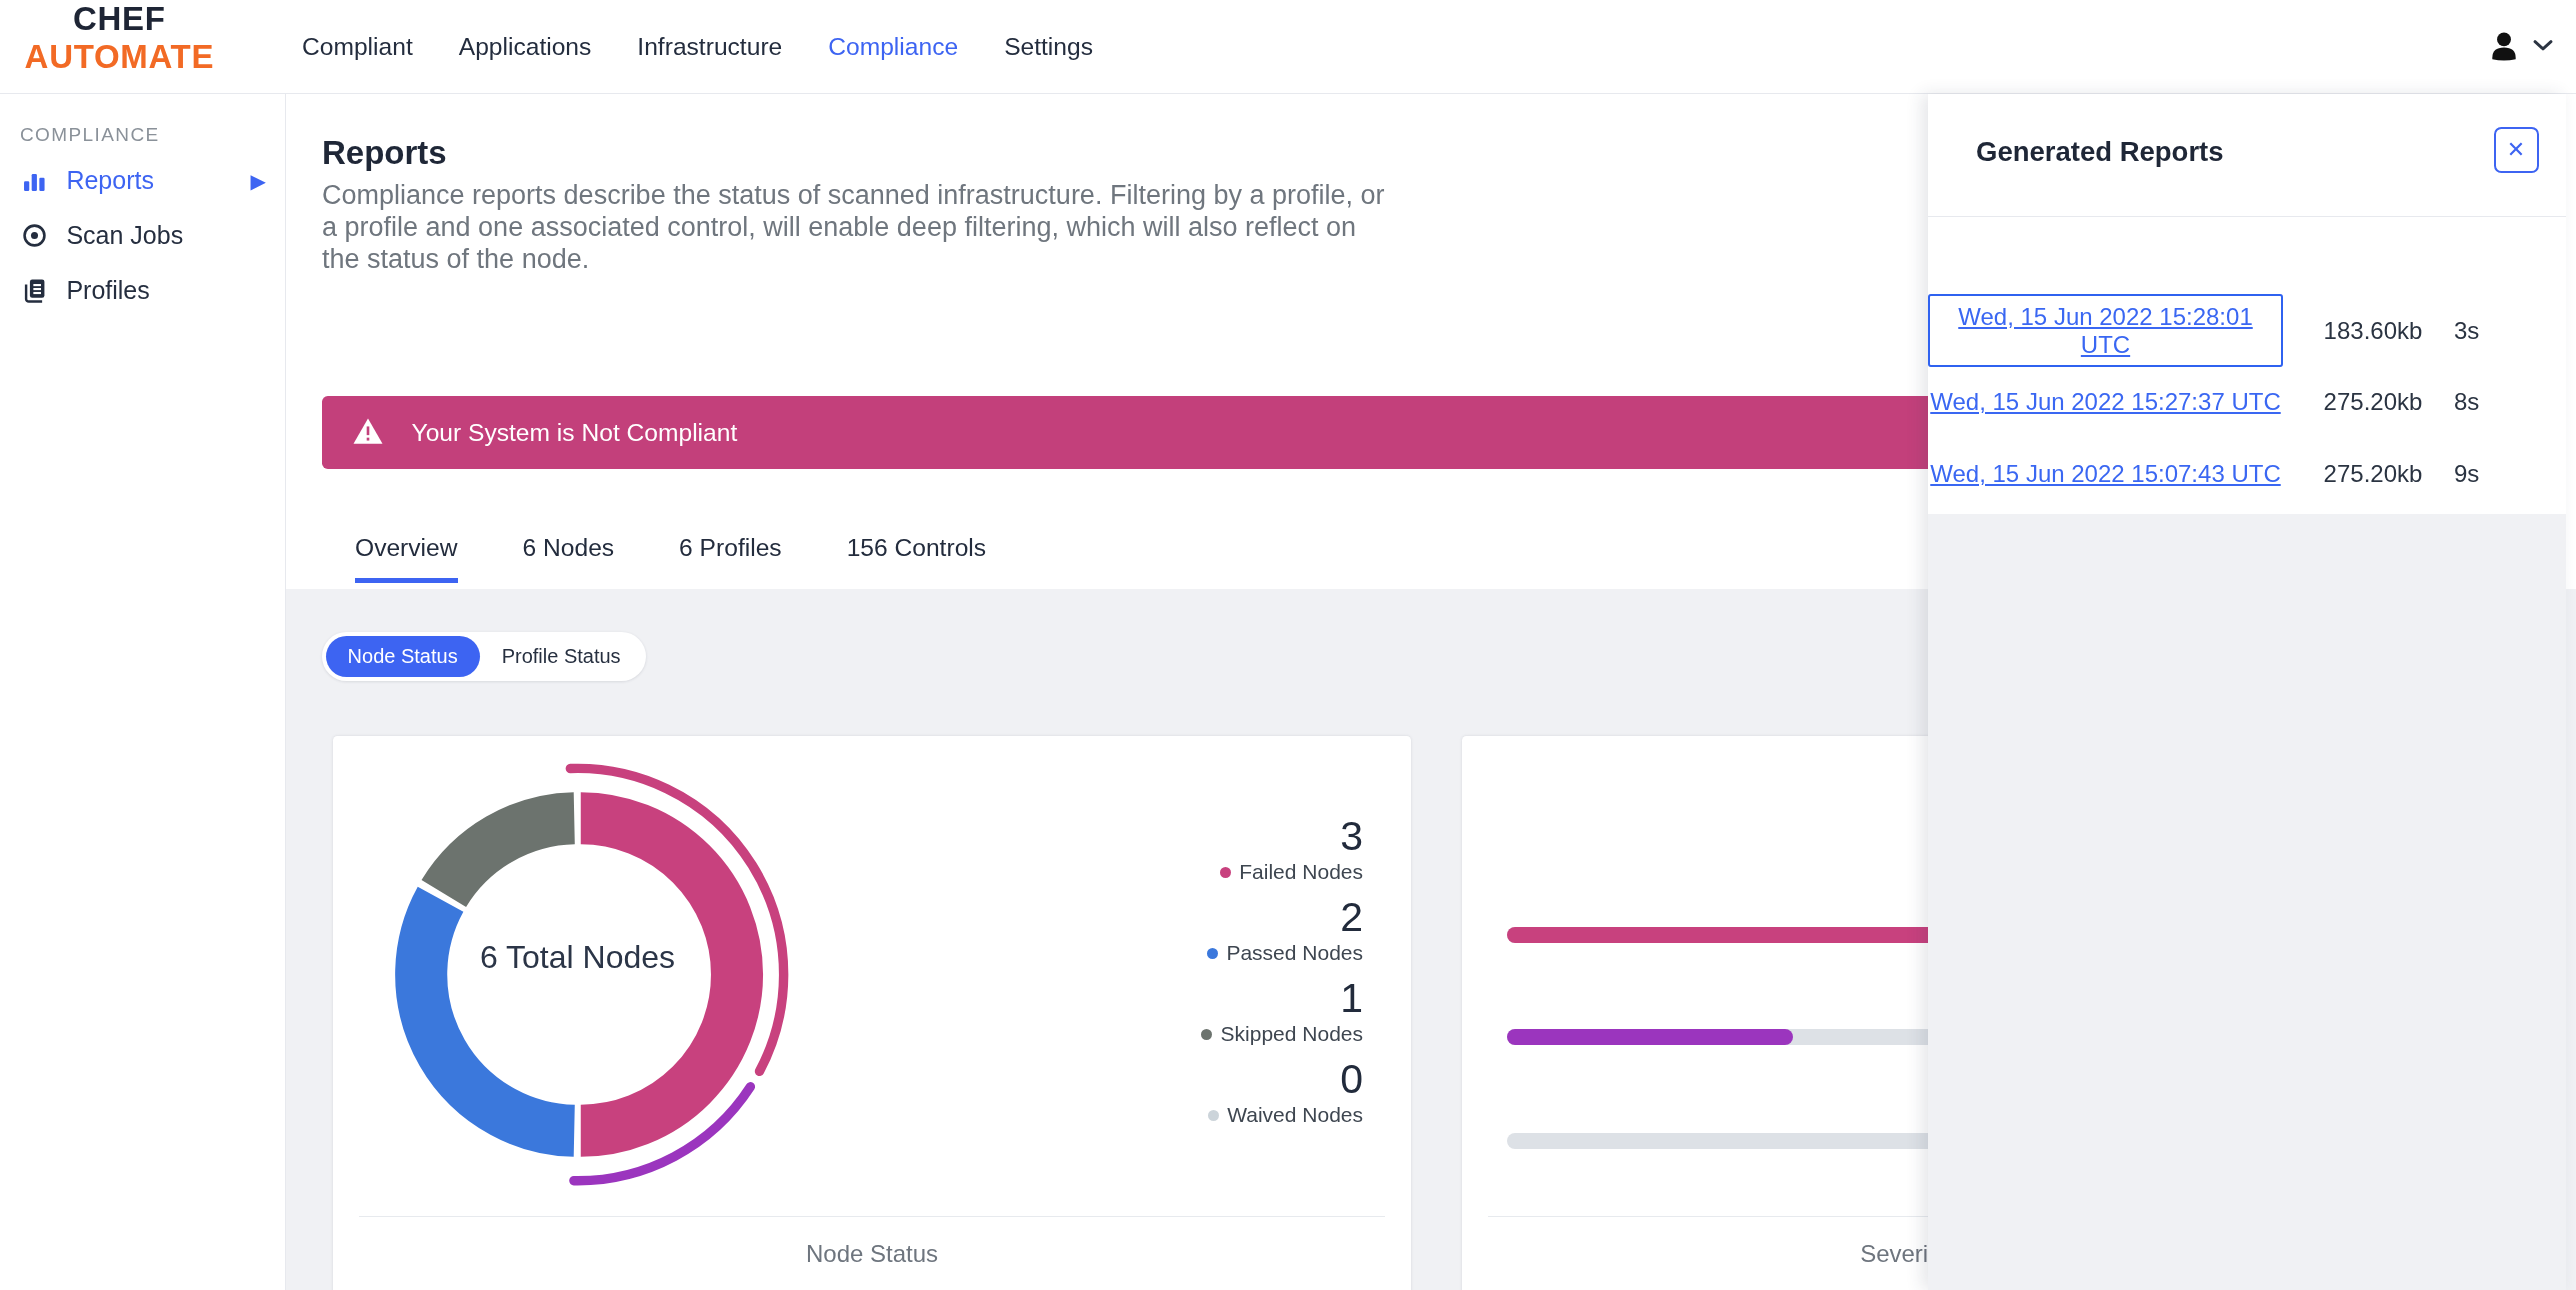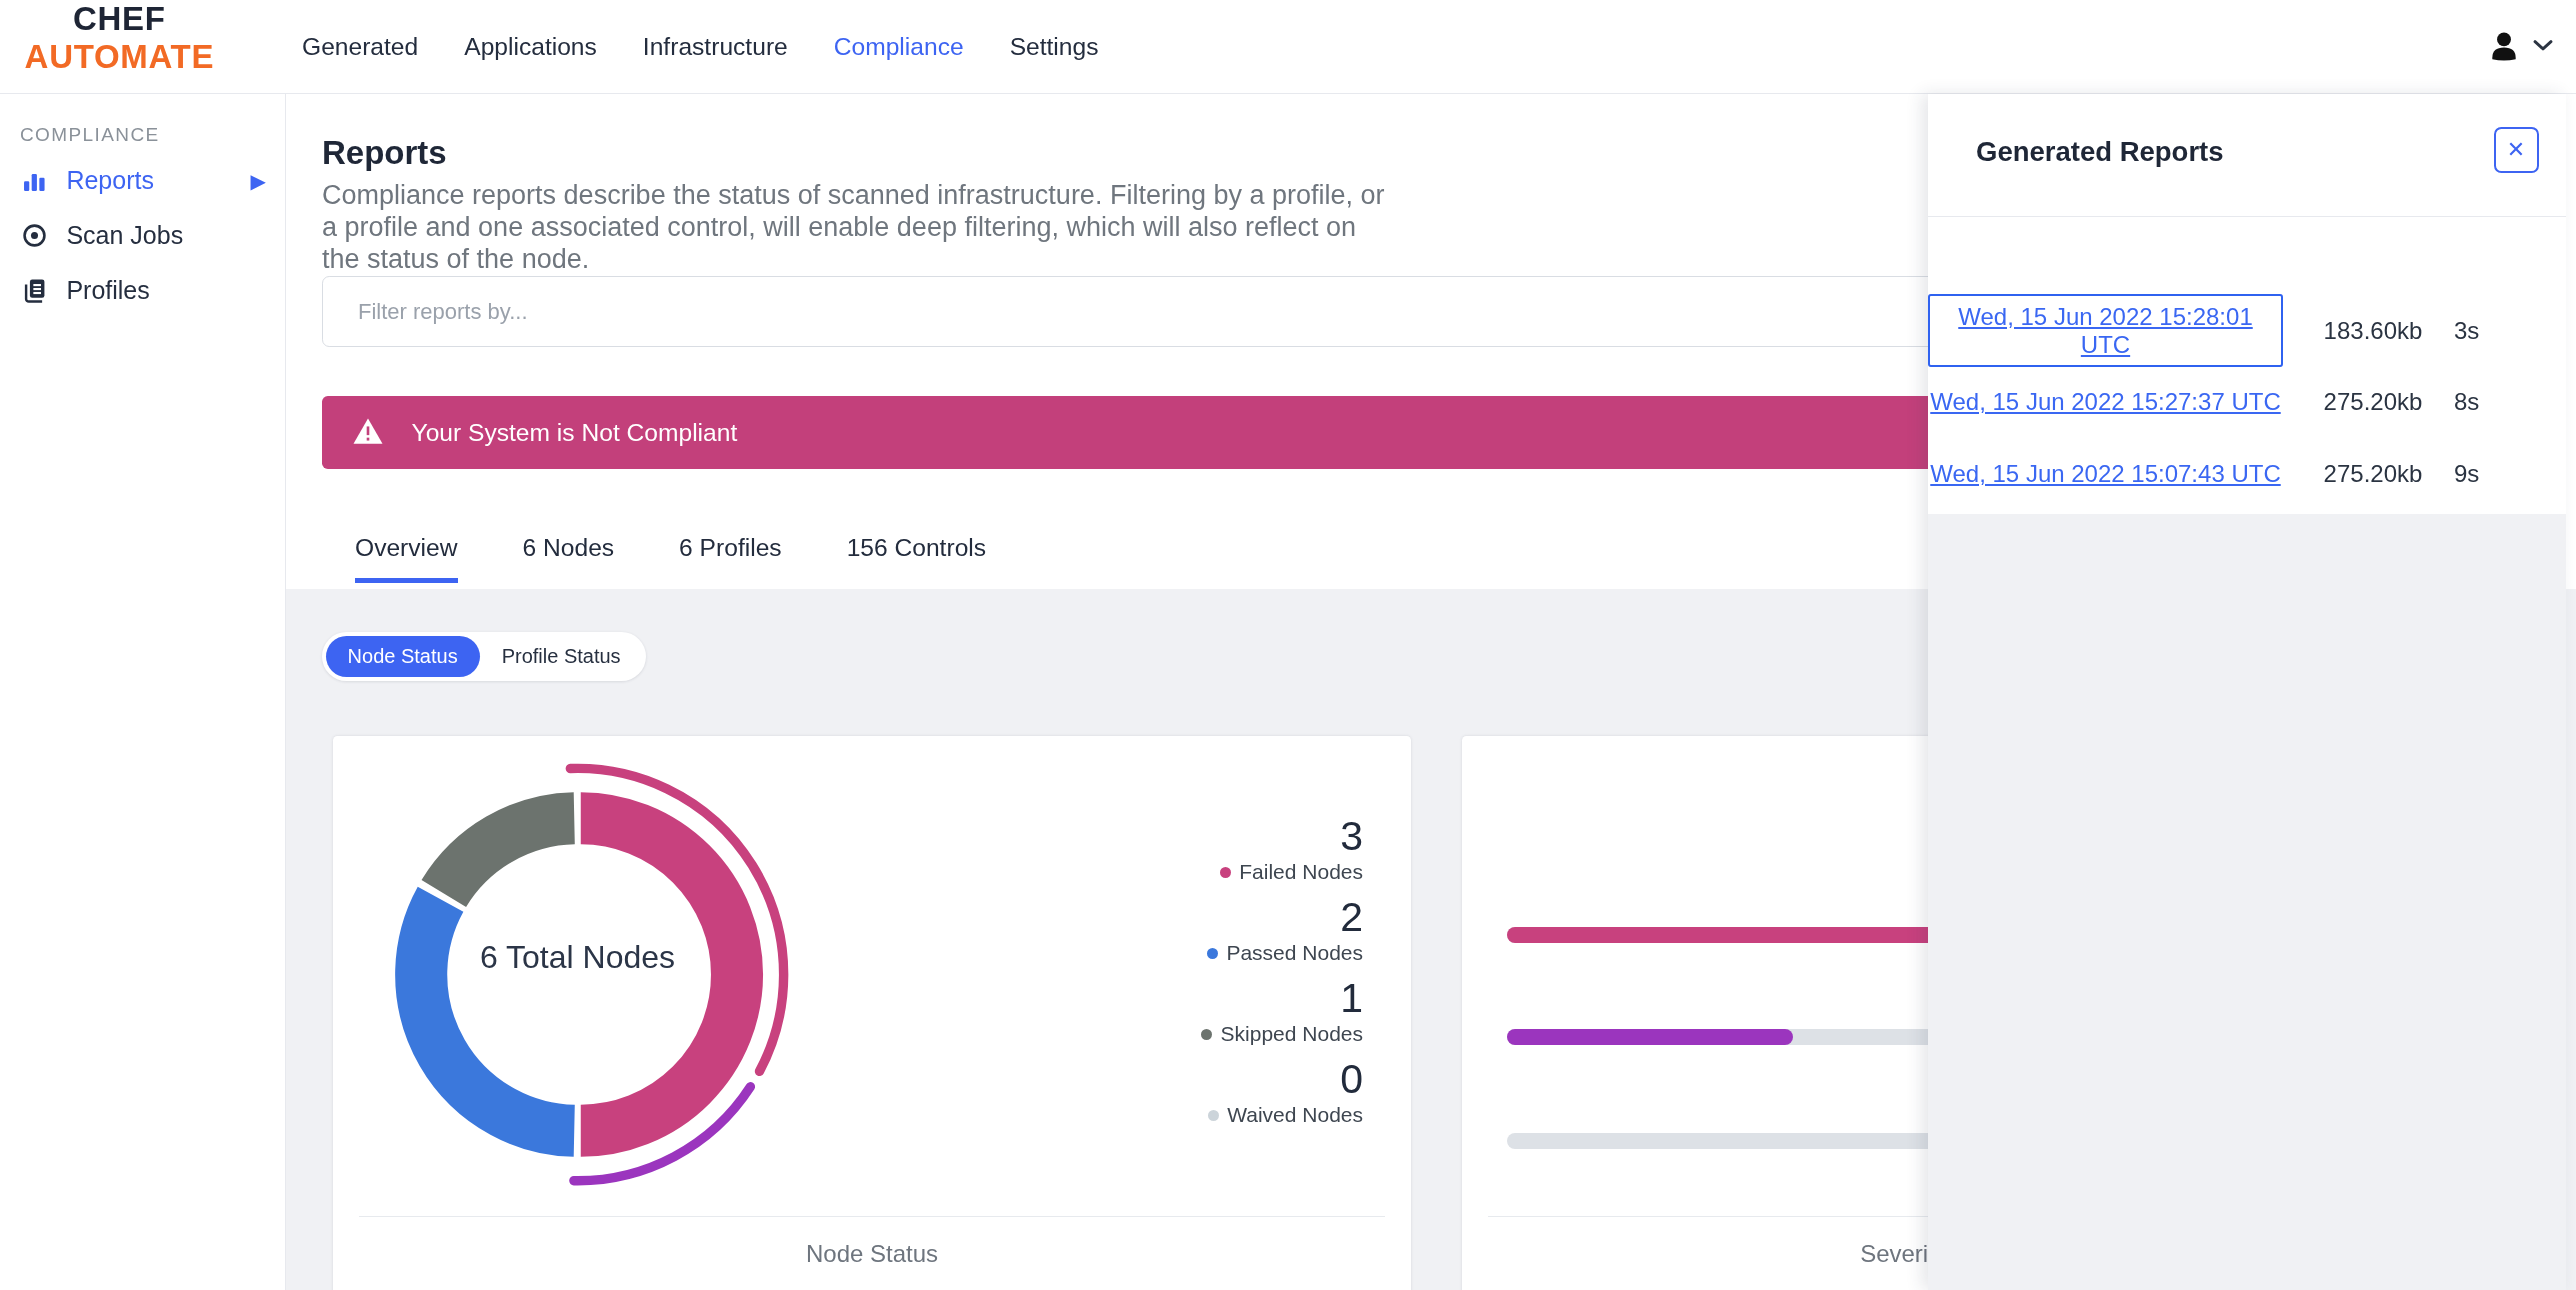--- a/index.html
+++ b/index.html
@@ -100,21 +100,21 @@
 <body>
 
 <div id="root">
 
   <header id="topnav">
     <div class="logo">
       <span class="chef">CHEF</span>
       <span class="automate">AUTOMATE</span>
     </div>
     <nav class="navlinks">
-      <a class="navlink">Generated</a>
+      <a class="navlink">Compliant</a>
       <a class="navlink">Applications</a>
       <a class="navlink">Infrastructure</a>
       <a class="navlink active">Compliance</a>
       <a class="navlink">Settings</a>
     </nav>
     <div class="usermenu">
       <span>
         <svg width="38" height="38" viewBox="0 0 52 52">
           <circle cx="26" cy="17" r="9.5" fill="#111111"></circle>
           <path d="M10 42 q0 -14 16 -14 q16 0 16 14 l0 2 q-16 4 -32 0 Z" fill="#111111"></path>
@@ -165,21 +165,20 @@
       </div>
     </div>
   </aside>
 
   <main id="main">
     <div class="main-white"></div>
 
     <h1 class="page-title">Reports</h1>
     <p class="page-desc">Compliance reports describe the status of scanned infrastructure. Filtering by a profile, or a profile and one associated control, will enable deep filtering, which will also reflect on the status of the node.</p>
 
-    <input class="filter-input" type="text" placeholder="Filter reports by..." style="">
 
     <div class="alert-banner">
       <span>
         <svg width="32" height="29" viewBox="0 0 44 40">
           <path d="M22 2 L42 37 H2 Z" fill="#ffffff"></path>
           <rect x="20.2" y="13" width="3.6" height="12" fill="#c3407b"></rect>
           <rect x="20.2" y="28.5" width="3.6" height="4" fill="#c3407b"></rect>
         </svg>
       </span>
       <span class="alert-text">Your System is Not Compliant</span>

